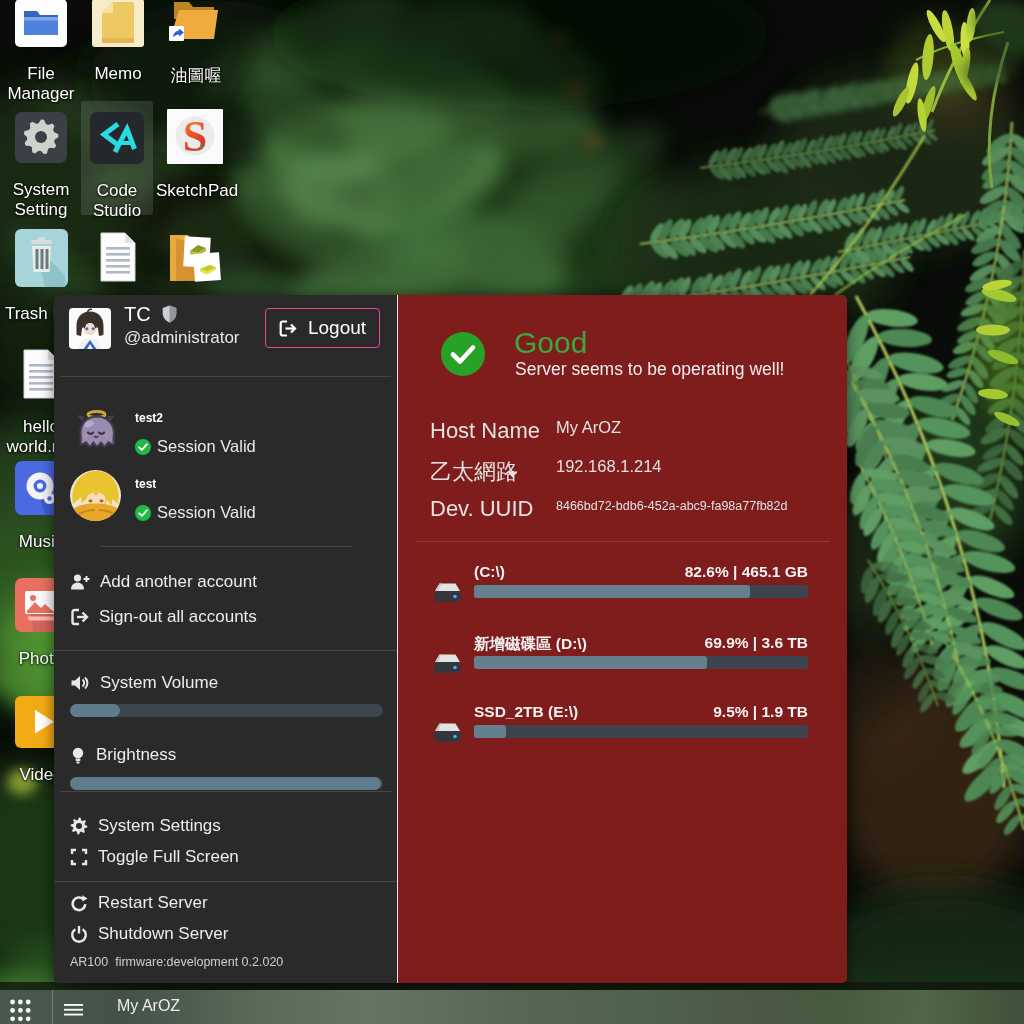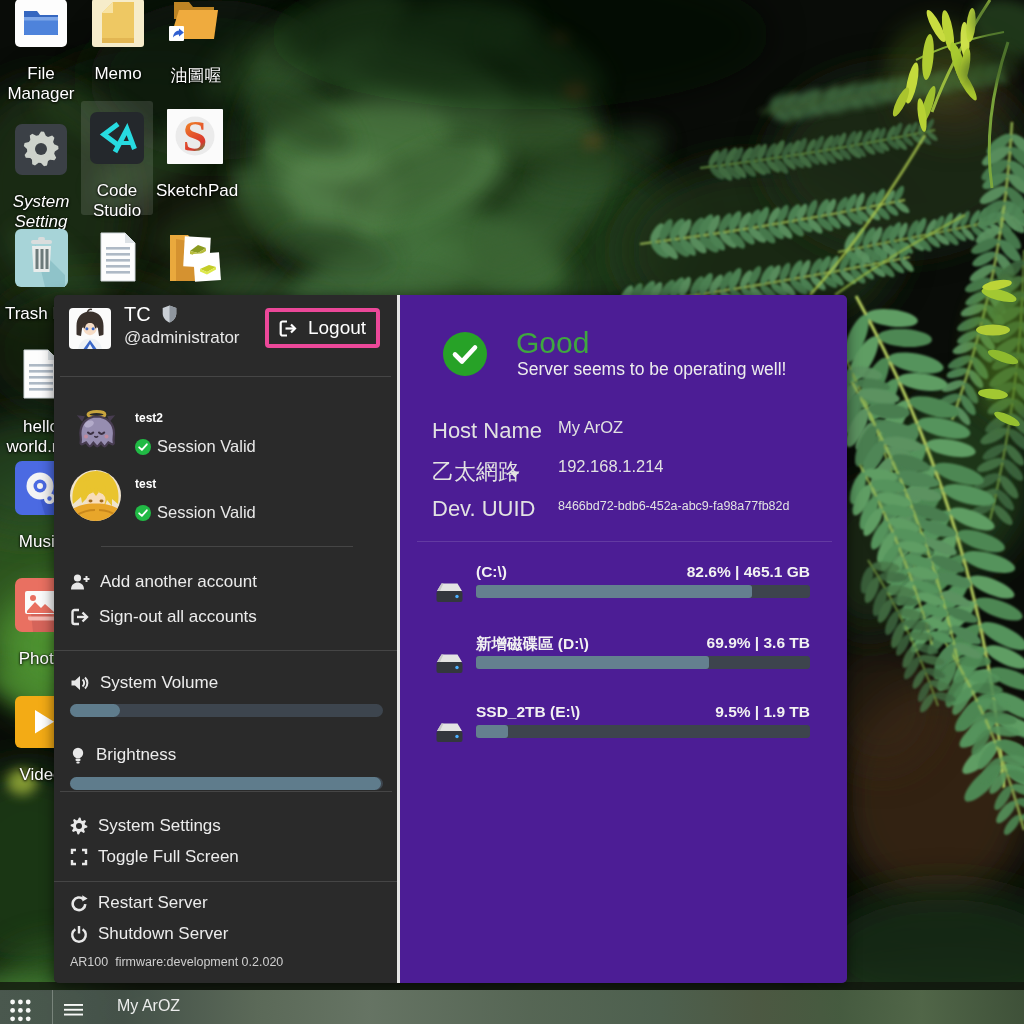--- a/index.html
+++ b/index.html
@@ -5,22 +5,22 @@
 *{box-sizing:border-box;}
 .bg{position:absolute;left:0;top:0;}
 .dicon{position:absolute;width:78px;text-align:center;color:#fff;}
 .dicon .ic{display:block;margin:0 auto;}
 .dicon .lb{margin-top:13px;font-size:17px;line-height:19.5px;
  text-shadow:0 1px 3px rgba(0,0,0,.9),0 0 2px rgba(0,0,0,.8);}
 .panel{position:absolute;left:54px;top:295px;width:793px;height:688px;
  background:#292929;border-radius:5px;box-shadow:0 2px 14px rgba(0,0,0,.55);}
 .pleft{position:absolute;left:0;top:0;width:343px;height:688px;background:#2a2a2a;
  border-radius:5px 0 0 5px;color:#ececec;}
-.pright{position:absolute;left:343px;top:0;width:450px;height:688px;background:#4c1d95;
- border-radius:0 5px 5px 0;border-left:3px solid #e5e5e5;color:#ececec;}
+.pright{position:absolute;left:343px;top:0;width:450px;height:688px;background:#7f1d1d;
+ border-radius:0 5px 5px 0;border-left:1px solid #e5e5e5;color:#ececec;}
 .sep{position:absolute;height:1px;background:rgba(255,255,255,.13);}
 .mi{position:absolute;left:16px;color:#ececec;font-size:16.5px;display:flex;align-items:center;}
 .mi svg{margin-right:10px;flex:0 0 auto;}
 .bar{position:absolute;left:16px;width:313px;height:13px;background:#3d454e;border-radius:7px;}
 .bar i{display:block;height:13px;background:#5f7c8c;border-radius:7px;}
 .acc .nm{font-weight:bold;font-size:12px;color:#fff;line-height:20px;}
 .sv{display:flex;align-items:center;font-size:16.5px;color:#e8e8e8;margin-top:9px;}
 .sv svg{margin-right:6px;}
 .rrow{position:absolute;font-size:22px;color:#e2e2e2;}
 .dlabel{position:absolute;font-weight:bold;font-size:15.5px;color:#f2f2f2;}
@@ -735,21 +735,21 @@
   </div>
 <div class="dicon" style="left:157px;top:-3px;width:78px;">
     <span class="ic"><svg width="64" height="52" viewBox="0 0 64 52">
         <path d="M10,5 h15 l4,5 h21 v12 H10 z" fill="#bd8424"></path>
         <path d="M6,42 L15,13 h39 L50,42 z" fill="#efab3e"></path>
         <rect x="5" y="29" width="15" height="15" rx="1" fill="#fff"></rect>
         <path d="M9,40.5 c0.5,-4 2,-6.5 6,-7 v-1.9 l4.8,3.9 -4.8,3.9 v-1.9 c-3,0.3 -4.5,1.2 -6,3 z" fill="#2f5fd0"></path>
       </svg></span>
     <div class="lb">油圖喔</div>
   </div>
-<div class="dicon" style="left:2px;top:124px;width:78px;font-style:italic;">
+<div class="dicon" style="left:2px;top:112px;width:78px;">
     <span class="ic"><svg width="52" height="51" viewBox="0 0 52 51">
         <rect width="52" height="51" rx="7" fill="#3b4046"></rect>
         <path d="M26.0,7.5 L29.0,7.8 L30.8,11.8 L33.0,12.9 L37.2,11.6 L39.4,13.8 L38.1,18.0 L39.2,20.2 L43.2,22.0 L43.5,25.0 L39.8,27.4 L39.2,29.8 L41.2,33.8 L39.4,36.2 L35.0,35.7 L33.0,37.1 L32.0,41.4 L29.0,42.2 L26.0,39.0 L23.6,38.8 L20.0,41.4 L17.2,40.2 L17.0,35.7 L15.3,34.0 L10.8,33.8 L9.6,31.0 L12.2,27.4 L12.0,25.0 L8.8,22.0 L9.6,19.0 L13.9,18.0 L15.3,16.0 L14.8,11.6 L17.3,9.8 L21.2,11.8 L23.6,11.2 Z" fill="#cdd2cb"></path>
         <circle cx="26" cy="25" r="6" fill="#3b4046"></circle>
       </svg></span>
     <div class="lb">System<br>Setting</div>
   </div>
 <div class="dicon" style="left:156px;top:109px;width:78px;">
     <span class="ic"><svg width="56" height="55" viewBox="0 0 56 55">
         <rect width="56" height="55" rx="1" fill="#fbfbfb"></rect>
@@ -866,21 +866,21 @@
           <path d="M9,41 c1.5,-7.5 6.5,-10.5 12,-10.5 s10.5,3 12,10.5 z" fill="#eef2f5"></path>
           <path d="M14.5,41 l6.5,-9 6.5,9 l-3.6,0 -2.9,-5 -2.9,5 z" fill="#3a68c8"></path>
           <path d="M18.5,4 q1.5,-3.5 4.5,-2.5" stroke="#3a312c" stroke-width="1.5" fill="none"></path>
         </svg></div>
       <div style="position:absolute;left:70px;top:8px;font-size:20px;font-weight:normal;color:#fff;">TC&nbsp; <span style="display:inline-block;vertical-align:-2px;"><svg width="15" height="18" viewBox="0 0 15 18">
             <path d="M7.5,0.5 L14.3,3 v5.2 c0,4.6 -3.2,7.8 -6.8,9.3 C3.9,16 0.7,12.8 0.7,8.2 V3 z" fill="#c9ced4"></path>
             <path d="M7.5,0.5 L14.3,3 v5.2 c0,4.6 -3.2,7.8 -6.8,9.3 z" fill="#8f969e"></path>
           </svg></span></div>
       <div style="position:absolute;left:70px;top:33px;font-size:17px;color:#e8e8e8;">@administrator</div>
       <div style="position:absolute;left:211px;top:13px;width:115px;height:40px;
- border:4px solid #ec4899;border-radius:4px;display:flex;align-items:center;justify-content:center;
+ border:1px solid #ec4899;border-radius:4px;display:flex;align-items:center;justify-content:center;
  font-size:19px;color:#fff;">
         <svg width="20" height="17" viewBox="0 0 20 17">
           <path d="M8,1.5 H3.5 A1.8,1.8 0 0 0 1.7,3.3 v10.4 a1.8,1.8 0 0 0 1.8,1.8 H8" stroke="#fff" stroke-width="2.2" fill="none"></path>
           <path d="M12,4.5 L16,8.5 l-4,4" stroke="#fff" stroke-width="2.2" fill="none"></path>
           <path d="M6.5,8.5 h9" stroke="#fff" stroke-width="2.2"></path>
         </svg>
         <span style="margin-left:9px;">Logout</span>
       </div>
       <div class="sep" style="left:6px;top:81px;width:331px;"></div>
       <div style="position:absolute;left:19px;top:112px;"><svg width="46" height="46" viewBox="0 0 46 46">

